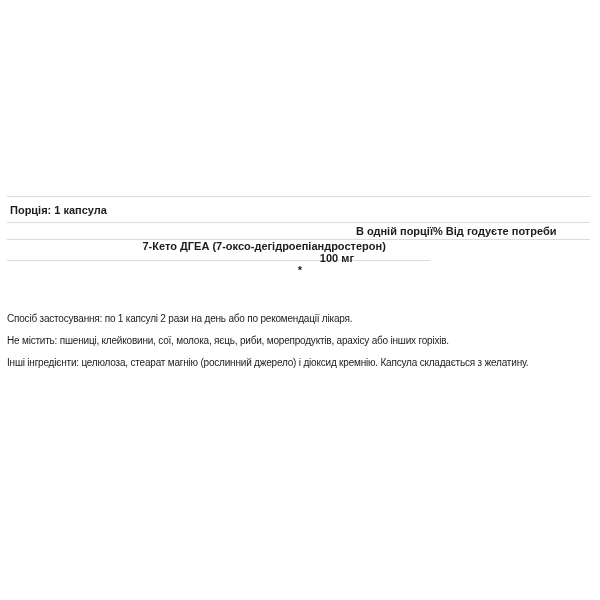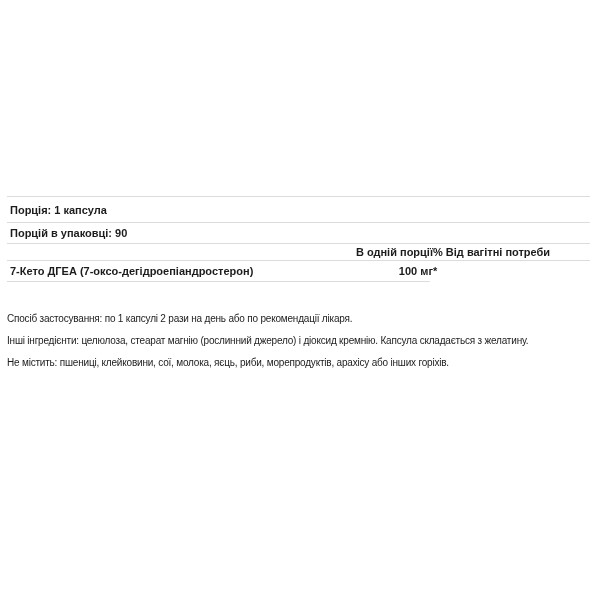--- a/index.html
+++ b/index.html
@@ -31,21 +31,21 @@
   .frow {
     display: flex;
     align-items: center;
     border-top: 1px solid #dcdcdc;
     box-sizing: border-box;
     padding-left: 3px;
   }
   .frow.r-serving  { height: 26px; }
   .frow.r-servings { height: 21px; }
   .frow.r-header   { height: 17px; }
-  .frow.r-data     { height: 21px; }
+  .frow.r-data     { height: 21px; flex-direction: column; }
   .frow.r-footnote { height: 19px; }
   .col-name   { width: 315px; flex: 0 0 auto; white-space: nowrap; }
   .col-amount { width: 108px; flex: 0 0 auto; white-space: nowrap; text-align: right; }
   .col-dv     { flex: 1 1 auto; white-space: nowrap; }
   .shortline {
     width: 423px;
     height: 0;
     border-top: 1px solid #dcdcdc;
   }
 
@@ -70,39 +70,36 @@
 <body>
 
 <div class="sheet">
 
   <div class="facts">
 
     <div class="frow r-serving">
       <div class="col-name">Порція: 1 капсула</div>
     </div>
 
-    <div class="frow r-servings">
-      <div class="col-name">Порцій в упаковці: 90</div>
-    </div>
 
     <div class="frow r-header">
       <div class="col-name"></div>
       <div class="col-amount">В одній порції</div>
-      <div class="col-dv">% Від вагітні потреби</div>
+      <div class="col-dv">% Від годуєте потреби</div>
     </div>
 
     <div class="frow r-data">
       <div class="col-name">7-Кето ДГЕА (7-оксо-дегідроепіандростерон)</div>
       <div class="col-amount">100 мг</div>
       <div class="col-dv">*</div>
     </div>
 
 
     <div class="shortline"></div>
   </div>
 
   <div class="paragraphs">
     <p class="oneline">Спосіб застосування: по 1 капсулі 2 рази на день або по рекомендації лікаря.</p>
+    <p class="oneline">Не містить: пшениці, клейковини, сої, молока, яєць, риби, морепродуктів, арахісу або інших горіхів.</p>
     <p class="oneline">Інші інгредієнти: целюлоза, стеарат магнію (рослинний джерело) і діоксид кремнію. Капсула складається з желатину.</p>
-    <p class="oneline">Не містить: пшениці, клейковини, сої, молока, яєць, риби, морепродуктів, арахісу або інших горіхів.</p>
   </div>
 
 </div>
 
 </body></html>

